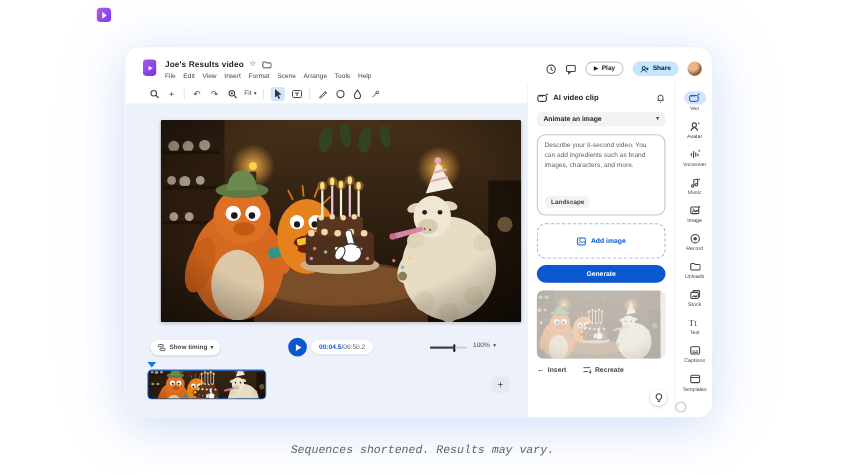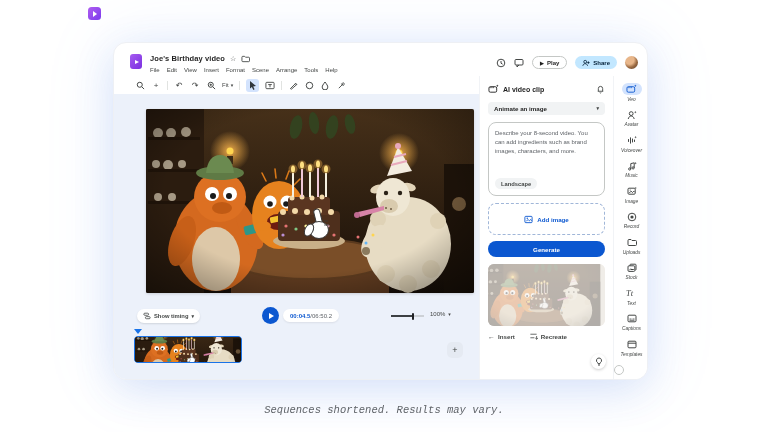--- a/index.html
+++ b/index.html
@@ -93,21 +93,21 @@
   .preview{margin-top:7px;height:62px;border-radius:6px;overflow:hidden;background:#e9e4dc;position:relative;}
   .preview svg{opacity:.45;}
   .preview::after{content:"";position:absolute;inset:0;background:rgba(255,255,255,.35);}
   .ir-row{margin-top:6px;display:flex;align-items:center;gap:14px;font-size:6.2px;font-weight:bold;color:#444746;}
   .ir-item{display:flex;align-items:center;gap:3px;}
   .bulb-btn{position:absolute;right:7px;bottom:12px;width:15px;height:15px;border-radius:50%;background:#fff;
     box-shadow:0 1px 3px rgba(0,0,0,.2);display:flex;align-items:center;justify-content:center;}
 
   
   .sidebar{position:absolute;left:499px;top:33px;width:36px;height:305px;background:#fff;
-    border-left:1px solid #f1f3f6;display:flex;flex-direction:column;align-items:flex-start;padding-top:7px;gap:7px;font-style:italic;}
+    border-left:1px solid #f1f3f6;display:flex;flex-direction:column;align-items:flex-start;padding-top:7px;gap:7px;}
   .sb-item{display:flex;flex-direction:column;align-items:center;gap:1.5px;width:100%;}
   .sb-label{font-size:4.8px;color:#444746;}
   .sb-icwrap{width:20px;height:12px;display:flex;align-items:center;justify-content:center;border-radius:6px;}
   .sb-active .sb-icwrap{background:#d3e3fd;}
   .sb-more{width:10px;height:10px;border:1px solid #c4c7c5;border-radius:50%;margin-top:1px;}
 
   .caption{position:absolute;left:0;top:404px;width:768px;text-align:center;
     font-size:10.5px;font-style:italic;color:#5f6368;font-family:Liberation Mono, monospace;}
 </style>
 </head>
@@ -291,21 +291,21 @@
   <div class="float-logo">
       <div class="tri"></div>
     </div>
 
   <div class="window">
 
     <div class="logo">
         <div class="tri"></div>
       </div>
     <div class="title-row">
-      <span class="doc-title">Joe's Birthday video</span>
+      <span class="doc-title">Joe's Results video</span>
       <span class="mini">☆</span>
       <svg class="mini" width="9" height="8" viewBox="0 0 10 9" fill="none" stroke="#444746" stroke-width="1">
           <path d="M1 2.5q0-1 1-1h2l1 1h3.5q1 0 1 1v3q0 1-1 1h-6.5q-1 0-1-1z"></path>
         </svg>
     </div>
     <div class="menubar">
       <span>File</span>
       <span>Edit</span>
       <span>View</span>
       <span>Insert</span>

